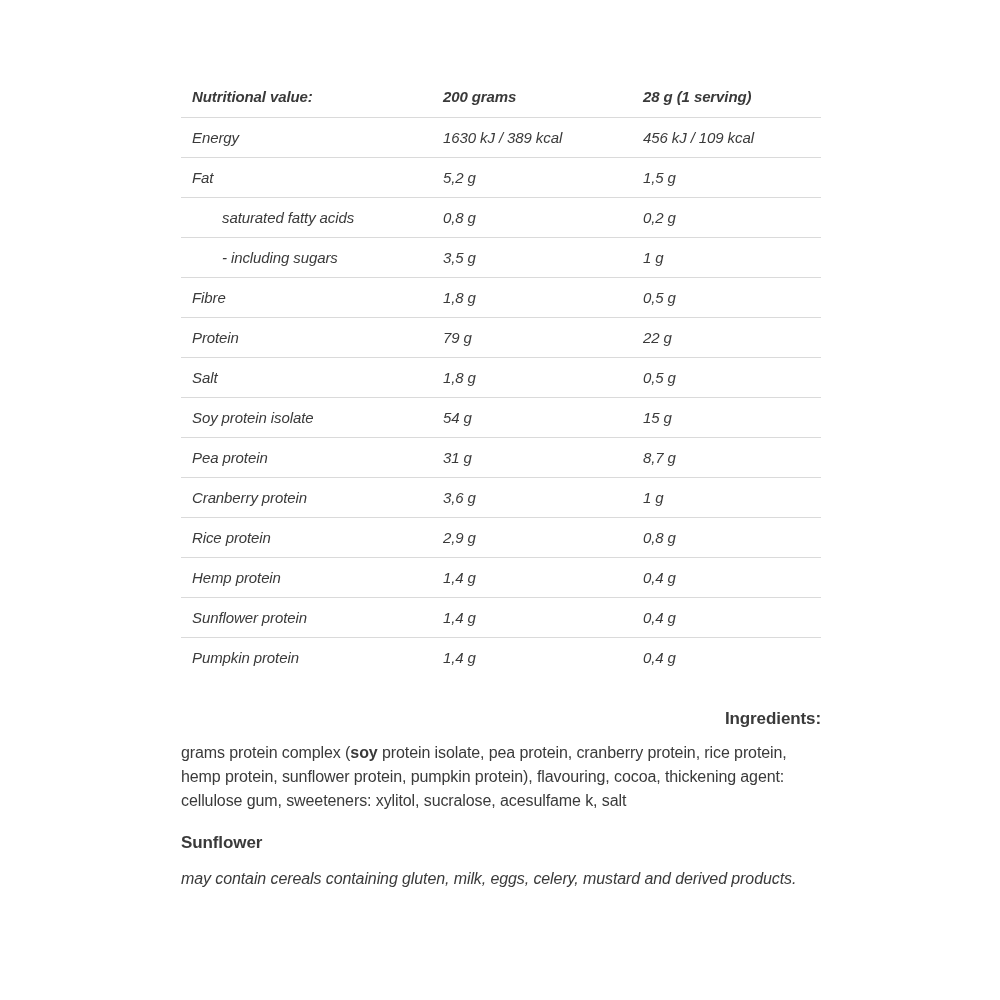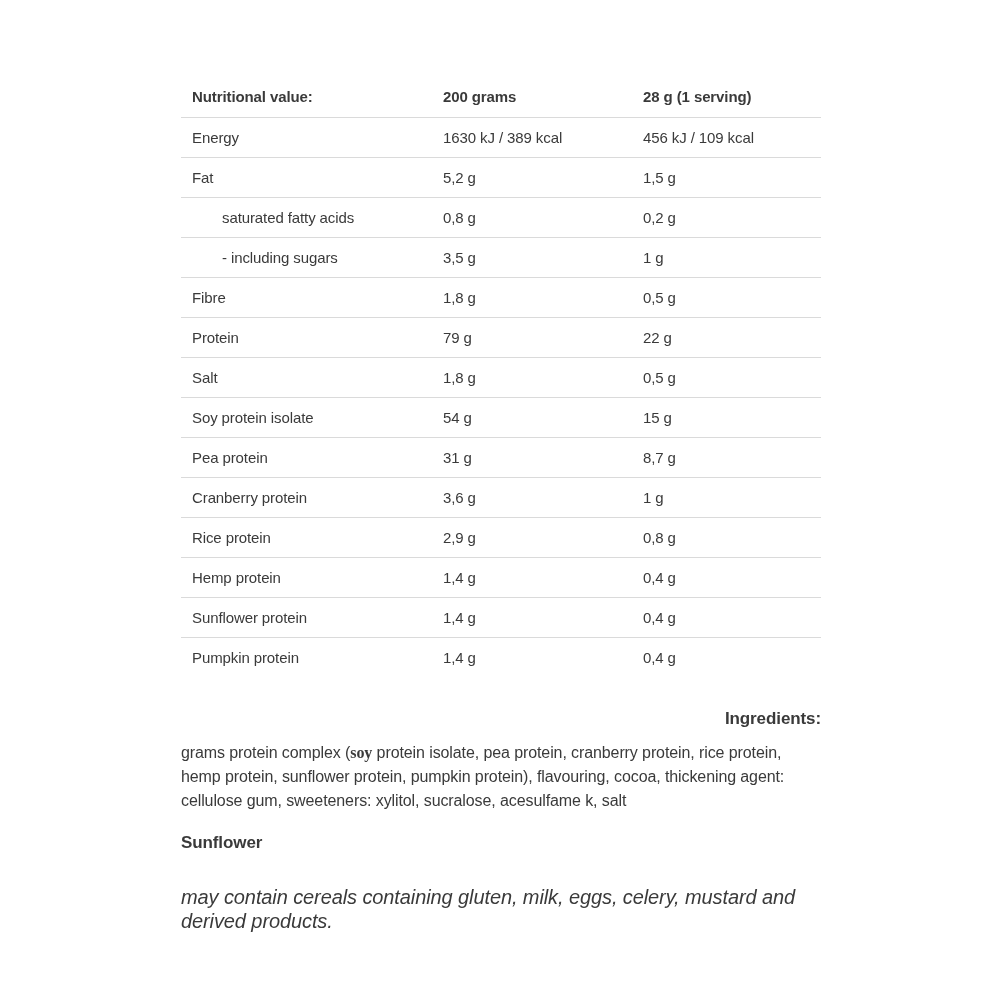--- a/index.html
+++ b/index.html
@@ -15,20 +15,21 @@
     left: 181px;
     top: 77px;
     width: 640px;
     letter-spacing: -0.1px;
   }
   table.nutrition {
     width: 100%;
     border-collapse: collapse;
     table-layout: fixed;
     font-size: 15px;
+    font-style: italic;
   }
   table.nutrition th,
   table.nutrition td {
     height: 40px;
     vertical-align: middle;
     text-align: left;
     padding: 0 4px 0 11px;
     border-bottom: 1px solid #dadada;
     font-weight: 400;
     white-space: nowrap;
@@ -42,25 +43,25 @@
     font-size: 17px;
     font-weight: 700;
     line-height: 20px;
   }
   .ingredients-heading { margin-top: 32px; text-align: right; }
   .ingredients-text {
     margin-top: 12px;
     font-size: 16px;
     line-height: 24px;
   }
-  .ingredients-text .bold { font-weight: 700; font-family: Liberation Serif, serif; }
+  .ingredients-text .bold { font-weight: 700; }
   .allergens-heading { margin-top: 20px; }
   .allergens-text {
-    margin-top: 32px;
-    font-size: 20px;
+    margin-top: 14px;
+    font-size: 16px;
     line-height: 24px;
     font-style: italic;
   }
 </style>
 </head>
 <body>
 
 <div class="sheet">
 
   <table class="nutrition">

